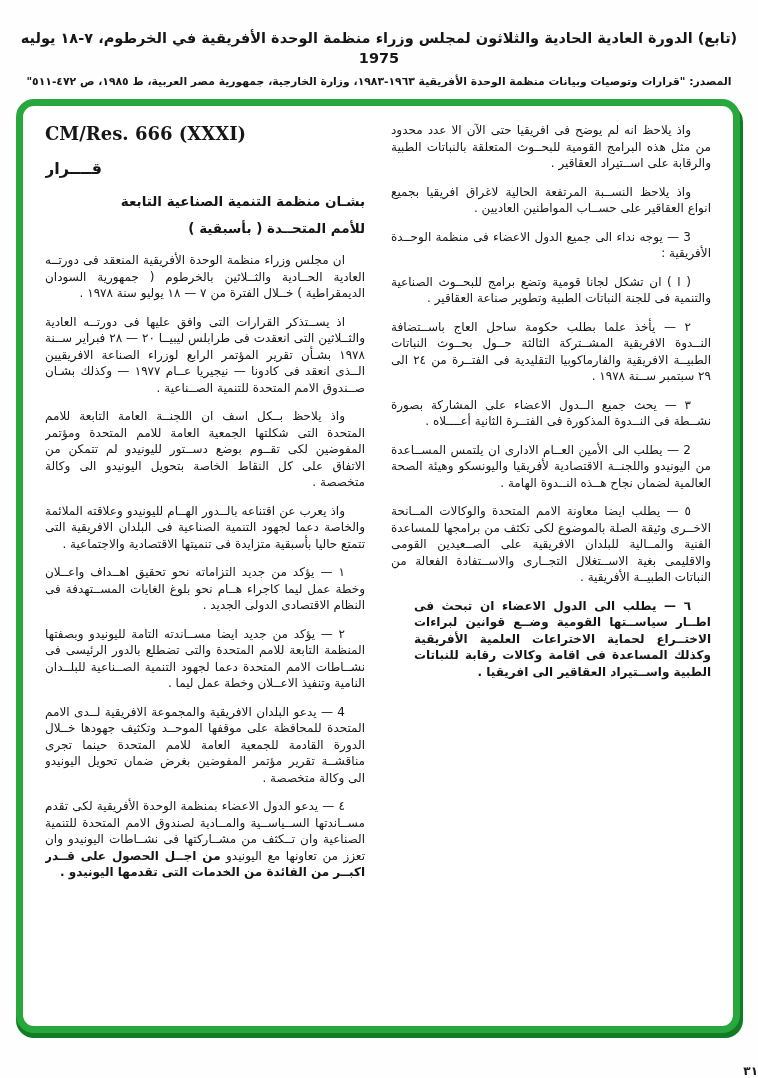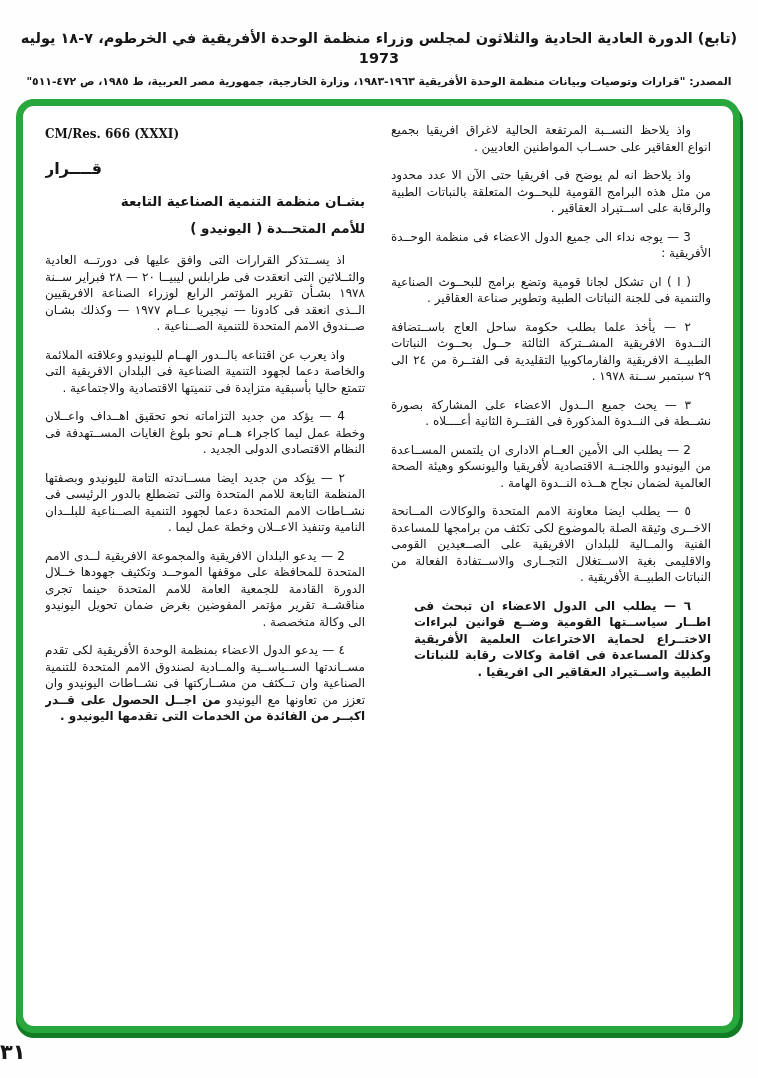--- a/index.html
+++ b/index.html
@@ -69,83 +69,85 @@
   }
   p.heavy { font-weight: bold; margin-left: 23px; }
   .bold-run { font-weight: bold; }
 
   
   .doc-ref {
     direction: ltr;
     text-align: left;
     font-family: "DejaVu Serif", serif;
     font-weight: bold;
-    font-size: 12px;
+    font-size: 18px;
     margin: 4px 0 18px 0;
   }
   .doc-title {
     text-align: left;
     font-weight: bold;
     font-size: 16px;
     margin: 0 0 16px 0;
   }
   .doc-subtitle {
     text-align: right;
     font-weight: bold;
     font-size: 13.5px;
     margin: 0 0 10px 0;
   }
   .doc-subtitle.last { margin-bottom: 16px; }
 
   
   .page-number {
     position: absolute;
-    bottom: 14px; left: 0; right: 0;
-    text-align: left;
+    bottom: 0; left: 0; right: 0;
+    text-align: right;
     font-weight: bold;
-    font-size: 21px;
+    font-size: 12px;
     direction: rtl;
   }
 </style>
 </head>
 <body>
 
 <div class="screen">
 
   <div class="page-header">
-    <div class="hdr-line1">(تابع) الدورة العادية الحادية والثلاثون لمجلس وزراء منظمة الوحدة الأفريقية في الخرطوم، ٧-١٨ يوليه 1973</div>
+    <div class="hdr-line1">(تابع) الدورة العادية الحادية والثلاثون لمجلس وزراء منظمة الوحدة الأفريقية في الخرطوم، ٧-١٨ يوليه 1975</div>
     <div class="hdr-line2">المصدر: "قرارات وتوصيات وبيانات منظمة الوحدة الأفريقية ١٩٦٣-١٩٨٣، وزارة الخارجية، جمهورية مصر العربية، ط ١٩٨٥، ص ٤٧٢-٥١١"</div>
   </div>
 
   <div class="frame">
     <div class="cols">
 
       <section class="col">
+        <p class="body">واذ يلاحظ انه لم يوضح فى افريقيا حتى الآن الا عدد محدود من مثل هذه البرامج القومية للبحــوث المتعلقة بالنباتات الطبية والرقابة على اســتيراد العقاقير .</p>
         <p class="body">واذ يلاحظ النســبة المرتفعة الحالية لاغراق افريقيا بجميع انواع العقاقير على حســاب المواطنين العاديين .</p>
-        <p class="body">واذ يلاحظ انه لم يوضح فى افريقيا حتى الآن الا عدد محدود من مثل هذه البرامج القومية للبحــوث المتعلقة بالنباتات الطبية والرقابة على اســتيراد العقاقير .</p>
         <p class="body">3 — يوجه نداء الى جميع الدول الاعضاء فى منظمة الوحــدة الأفريقية :</p>
         <p class="body">( ا ) ان تشكل لجانا قومية وتضع برامج للبحــوث الصناعية والتنمية فى للجنة النباتات الطبية وتطوير صناعة العقاقير .</p>
         <p class="body">٢ — يأخذ علما بطلب حكومة ساحل العاج باســتضافة النــدوة الافريقية المشــتركة الثالثة حــول بحــوث النباتات الطبيــة الافريقية والفارماكوبيا التقليدية فى الفتــرة من ٢٤ الى ٢٩ سبتمبر ســنة ١٩٧٨ .</p>
         <p class="body">٣ — يحث جميع الــدول الاعضاء على المشاركة بصورة نشــطة فى النــدوة المذكورة فى الفتــرة الثانية أعــــلاه .</p>
         <p class="body">2 — يطلب الى الأمين العــام الادارى ان يلتمس المســاعدة من اليونيدو واللجنــة الاقتصادية لأفريقيا واليونسكو وهيئة الصحة العالمية لضمان نجاح هــذه النــدوة الهامة .</p>
         <p class="body">٥ — يطلب ايضا معاونة الامم المتحدة والوكالات المــانحة الاخــرى وثيقة الصلة بالموضوع لكى تكثف من برامجها للمساعدة الفنية والمــالية للبلدان الافريقية على الصــعيدين القومى والاقليمى بغية الاســتغلال التجــارى والاســتفادة الفعالة من النباتات الطبيــة الأفريقية .</p>
         <p class="body heavy">٦ — يطلب الى الدول الاعضاء ان تبحث فى اطــار سياســتها القومية وضــع قوانين لبراءات الاختــراع لحماية الاختراعات العلمية الأفريقية وكذلك المساعدة فى اقامة وكالات رقابة للنباتات الطبية واســتيراد العقاقير الى افريقيا .</p>
       </section>
 
       <section class="col">
         <div class="doc-ref">CM/Res. 666 (XXXI)</div>
         <h2 class="doc-title">قــــرار</h2>
         <h3 class="doc-subtitle">بشـان منظمة التنمية الصناعية التابعة</h3>
-        <h3 class="doc-subtitle last">للأمم المتحــدة ( اليونيدو )</h3>
+        <h3 class="doc-subtitle last">للأمم المتحــدة ( بأسبقية )</h3>
 
+        <p class="body">ان مجلس وزراء منظمة الوحدة الأفريقية المنعقد فى دورتــه العادية الحــادية والثــلاثين بالخرطوم ( جمهورية السودان الديمقراطية ) خــلال الفترة من ٧ — ١٨ يوليو سنة ١٩٧٨ .</p>
         <p class="body">اذ يســتذكر القرارات التى وافق عليها فى دورتــه العادية والثــلاثين التى انعقدت فى طرابلس ليبيــا ٢٠ — ٢٨ فبراير ســنة ١٩٧٨ بشـأن تقرير المؤتمر الرابع لوزراء الصناعة الافريقيين الــذى انعقد فى كادونا — نيجيريا عــام ١٩٧٧ — وكذلك بشـان صــندوق الامم المتحدة للتنمية الصــناعية .</p>
+        <p class="body">واذ يلاحظ بــكل اسف ان اللجنــة العامة التابعة للامم المتحدة التى شكلتها الجمعية العامة للامم المتحدة ومؤتمر المفوضين لكى تقــوم بوضع دســتور لليونيدو لم تتمكن من الاتفاق على كل النقاط الخاصة بتحويل اليونيدو الى وكالة متخصصة .</p>
         <p class="body">واذ يعرب عن اقتناعه بالــدور الهــام لليونيدو وعلاقته الملائمة والخاصة دعما لجهود التنمية الصناعية فى البلدان الافريقية التى تتمتع حاليا بأسبقية متزايدة فى تنميتها الاقتصادية والاجتماعية .</p>
-        <p class="body">4 — يؤكد من جديد التزاماته نحو تحقيق اهــداف واعــلان وخطة عمل ليما كاجراء هــام نحو بلوغ الغايات المســتهدفة فى النظام الاقتصادى الدولى الجديد .</p>
+        <p class="body">١ — يؤكد من جديد التزاماته نحو تحقيق اهــداف واعــلان وخطة عمل ليما كاجراء هــام نحو بلوغ الغايات المســتهدفة فى النظام الاقتصادى الدولى الجديد .</p>
         <p class="body">٢ — يؤكد من جديد ايضا مســاندته التامة لليونيدو وبصفتها المنظمة التابعة للامم المتحدة والتى تضطلع بالدور الرئيسى فى نشــاطات الامم المتحدة دعما لجهود التنمية الصــناعية للبلــدان النامية وتنفيذ الاعــلان وخطة عمل ليما .</p>
-        <p class="body">2 — يدعو البلدان الافريقية والمجموعة الافريقية لــدى الامم المتحدة للمحافظة على موقفها الموحــد وتكثيف جهودها خــلال الدورة القادمة للجمعية العامة للامم المتحدة حينما تجرى مناقشــة تقرير مؤتمر المفوضين بغرض ضمان تحويل اليونيدو الى وكالة متخصصة .</p>
+        <p class="body">4 — يدعو البلدان الافريقية والمجموعة الافريقية لــدى الامم المتحدة للمحافظة على موقفها الموحــد وتكثيف جهودها خــلال الدورة القادمة للجمعية العامة للامم المتحدة حينما تجرى مناقشــة تقرير مؤتمر المفوضين بغرض ضمان تحويل اليونيدو الى وكالة متخصصة .</p>
         <p class="body"><span>٤ — يدعو الدول الاعضاء بمنظمة الوحدة الأفريقية لكى تقدم مســاندتها الســياســية والمــادية لصندوق الامم المتحدة للتنمية الصناعية وان تــكثف من مشــاركتها فى نشــاطات اليونيدو وان تعزز من تعاونها مع اليونيدو </span><span class="bold-run">من اجــل الحصول على قــدر اكبــر من الفائدة من الخدمات التى تقدمها اليونيدو .</span></p>
       </section>
 
     </div>
   </div>
 
   <div class="page-number">٣١</div>
 
 </div>
 

